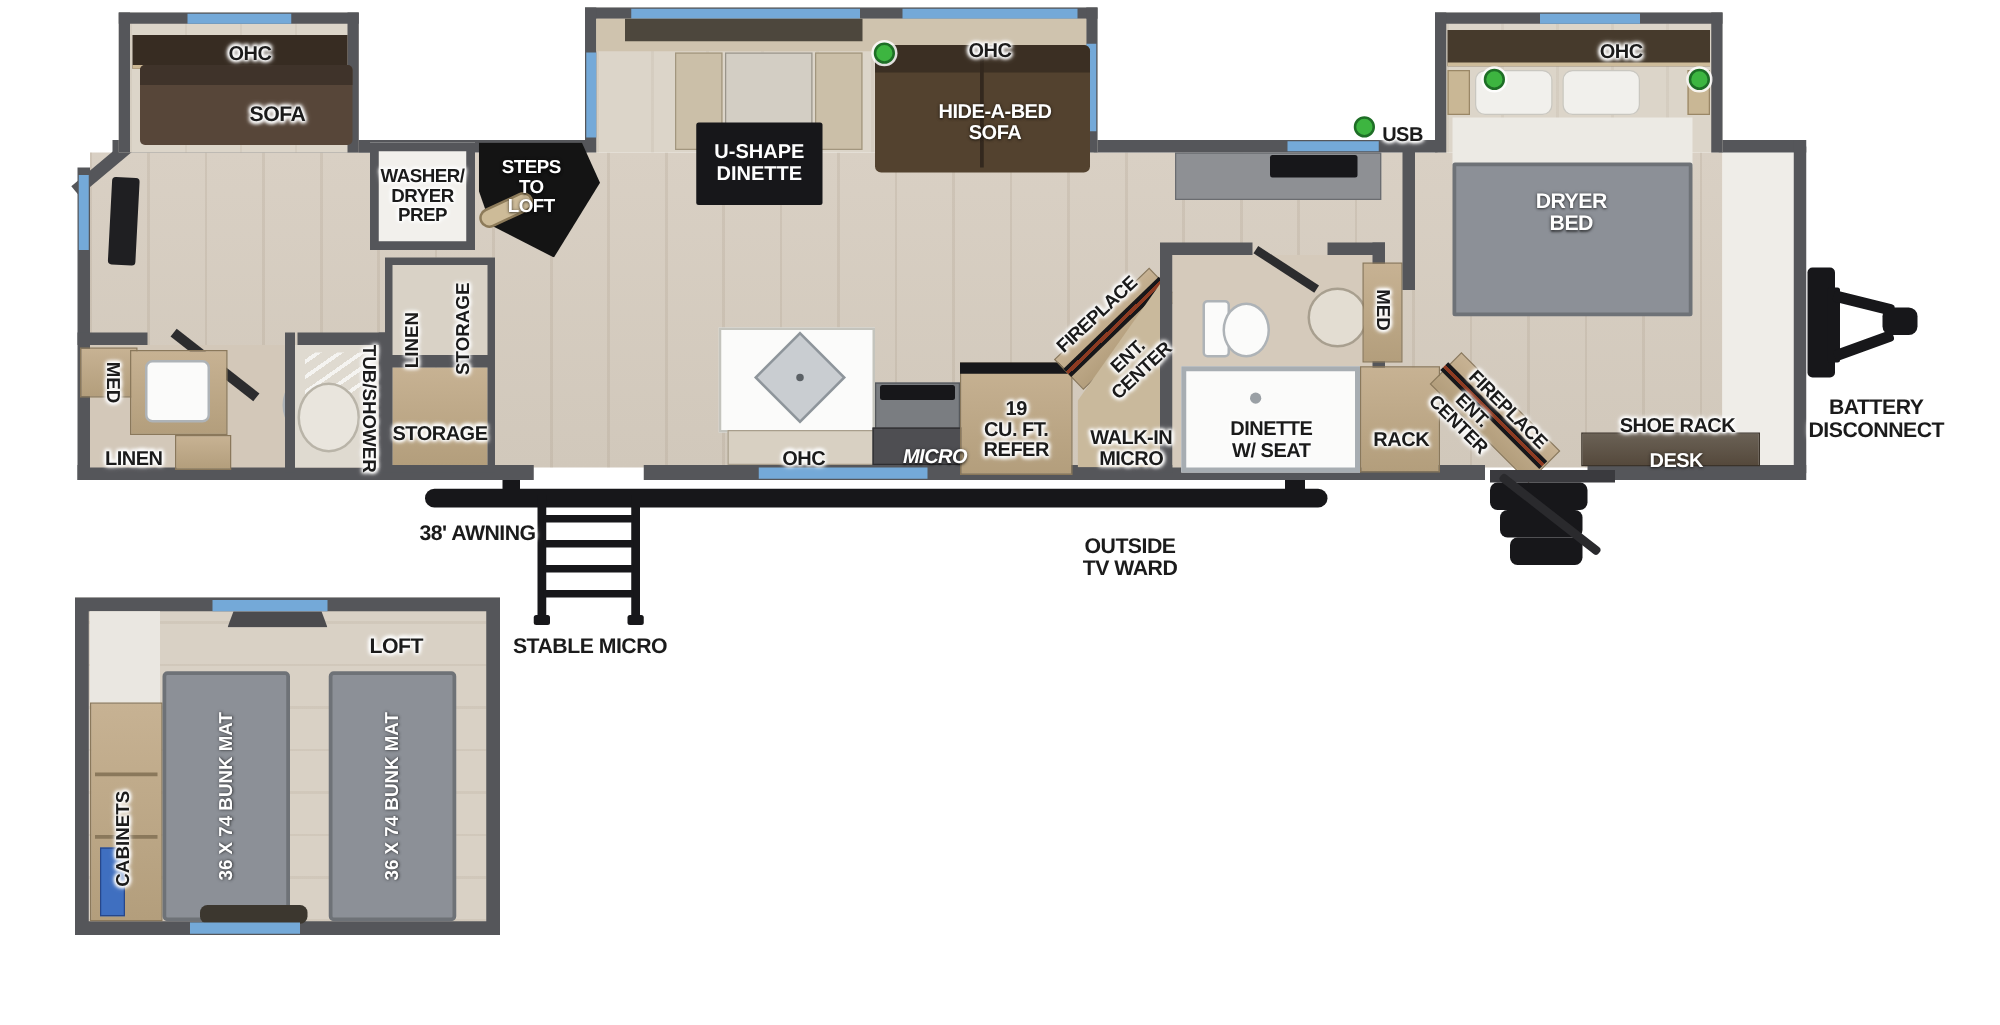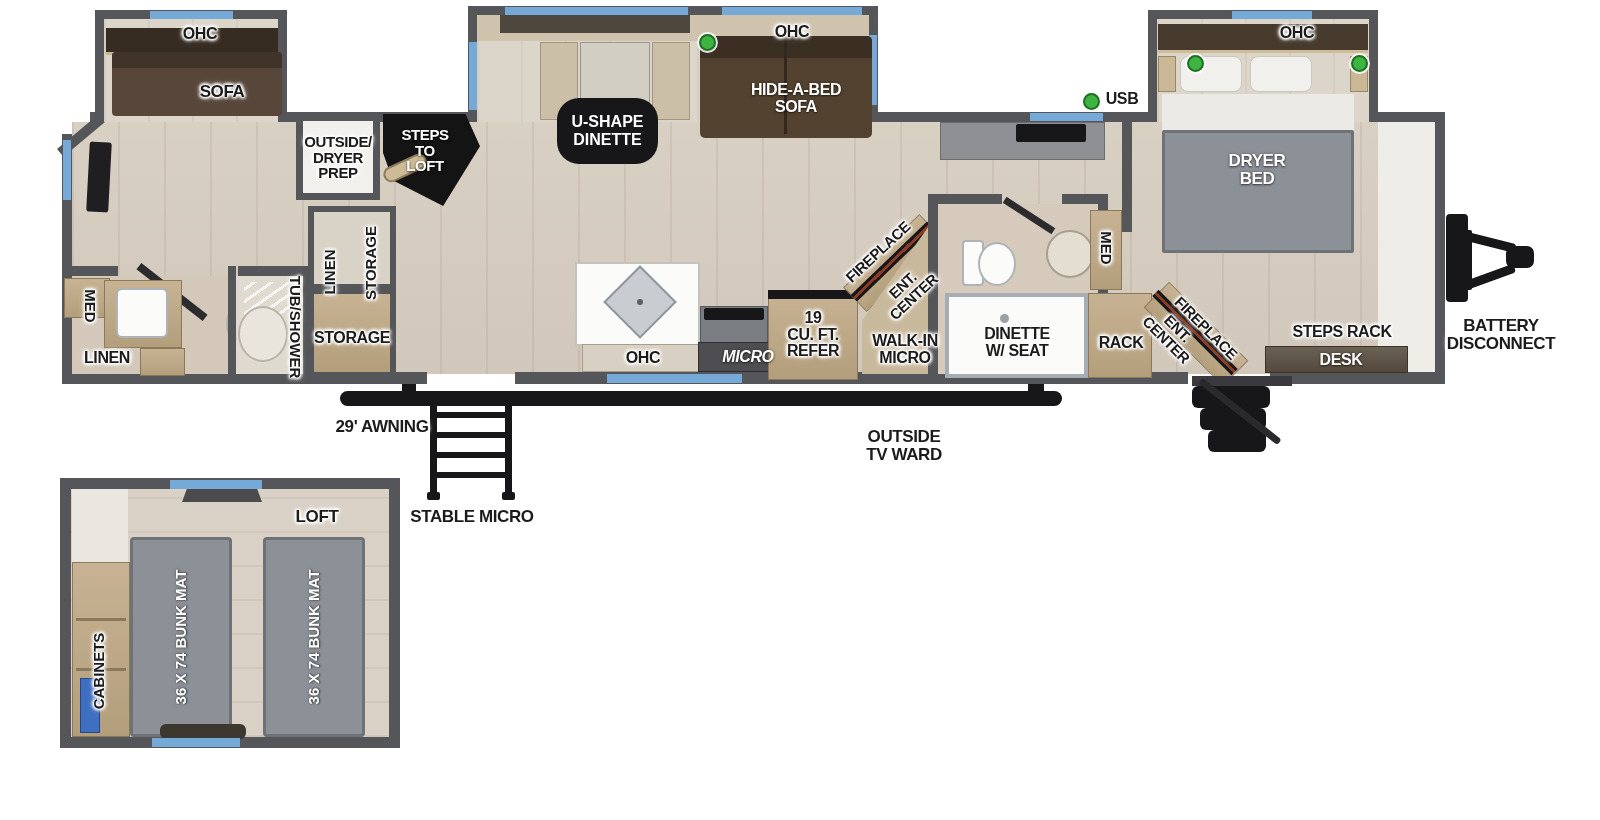--- a/index.html
+++ b/index.html
@@ -18,27 +18,27 @@
   .whitebox{position:absolute;background:#fbfbfa;border:2px solid #aeb3b7;box-sizing:border-box;}
   .slide{position:absolute;border:9px solid #55565a;border-bottom:none;box-sizing:border-box;background:
       repeating-linear-gradient(90deg, rgba(150,133,112,.10) 0 2px, rgba(0,0,0,0) 2px 44px), #dcd5c9;}
   .graymat{position:absolute;background:#8c9097;border:3px solid #6e7277;border-radius:4px;box-sizing:border-box;}
   .lbl{position:absolute;z-index:20;font:700 17px "Liberation Sans",sans-serif;color:#1b1b1b;
        text-align:center;line-height:1.04;letter-spacing:-0.4px;white-space:nowrap;
        transform:translate(-50%,-50%);
        text-shadow:0 0 2px #fff,0 0 4px #fff,0 0 6px #fff,1px 1px 3px #fff,-1px -1px 3px #fff,1px -1px 3px #fff,-1px 1px 3px #fff;}
   .pre{white-space:pre-line;}
   .sm{font-size:15px;}
-  .md{font-size:16px;}
+  .md{font-size:16px;margin-top:10px;}
   .wh{color:#fff;text-shadow:0 1px 2px rgba(0,0,0,.55),0 0 3px rgba(0,0,0,.35);}
   .v-cw{writing-mode:vertical-rl;letter-spacing:0;}
   .v-ccw{writing-mode:vertical-rl;letter-spacing:0;transform:translate(-50%,-50%) rotate(180deg);}
   .dot{position:absolute;width:13px;height:13px;border-radius:50%;background:#3db540;
        border:2px solid #1e6e26;box-shadow:0 0 0 2px rgba(255,255,255,.85);z-index:21;}
-  .pill{border-radius:22px;}
+  .pill{border-radius:2px;}
 </style>
 </head>
 <body>
 
 <div class="canvas">
 
   <div class="floor-main" style="left:72px;top:122px;width:1306px;height:252px;"></div>
   <div class="white-cap" style="left:1378px;top:122px;width:57px;height:252px;"></div>
 
   <div class="wall" style="left:90px;top:112px;width:210px;height:10px;"></div>
@@ -194,21 +194,21 @@
   <div class="black" style="left:160px;top:724px;width:86px;height:15px;border-radius:6px;background:#3c372f;"></div>
   <div class="blue" style="left:152px;top:738px;width:88px;height:9px;"></div>
 
   <div class="dot" style="left:699px;top:34px;"></div>
   <div class="dot" style="left:1187px;top:55px;"></div>
   <div class="dot" style="left:1351px;top:55px;"></div>
   <div class="dot" style="left:1083px;top:93px;"></div>
 
   <span class="lbl md" style="left:200px;top:34px;">OHC</span>
   <span class="lbl" style="left:222px;top:92px;">SOFA</span>
-  <span class="lbl sm pre" style="left:338px;top:157px;">OUTSIDE/
+  <span class="lbl sm pre" style="left:338px;top:157px;">WASHER/
 DRYER
 PREP</span>
   <span class="lbl sm pre wh" style="left:425px;top:150px;">STEPS
 TO
 LOFT</span>
   <span class="lbl sm v-ccw" style="left:330px;top:272px;">LINEN</span>
   <span class="lbl sm v-ccw" style="left:371px;top:263px;">STORAGE</span>
   <span class="lbl md" style="left:352px;top:338px;">STORAGE</span>
 
   <span class="lbl sm v-cw" style="left:90px;top:306px;">MED</span>
@@ -235,26 +235,26 @@
   <span class="lbl sm v-cw" style="left:1106px;top:248px;">MED</span>
 
   <span class="lbl md" style="left:1121px;top:343px;">RACK</span>
   <span class="lbl sm pre" style="left:1172px;top:334px;transform:translate(-50%,-50%) rotate(45deg);">ENT.
 CENTER</span>
   <span class="lbl sm" style="left:1206px;top:328px;transform:translate(-50%,-50%) rotate(45deg);">FIREPLACE</span>
   <span class="lbl md" style="left:1122px;top:99px;">USB</span>
   <span class="lbl md" style="left:1297px;top:33px;">OHC</span>
   <span class="lbl pre wh" style="left:1257px;top:170px;">DRYER
 BED</span>
-  <span class="lbl md" style="left:1342px;top:332px;">STEPS RACK</span>
+  <span class="lbl md" style="left:1342px;top:332px;">SHOE RACK</span>
   <span class="lbl md wh" style="left:1341px;top:360px;">DESK</span>
 
   <span class="lbl pre" style="left:1501px;top:335px;">BATTERY
 DISCONNECT</span>
-  <span class="lbl" style="left:382px;top:427px;">29' AWNING</span>
+  <span class="lbl" style="left:382px;top:427px;">38' AWNING</span>
   <span class="lbl pre" style="left:904px;top:446px;">OUTSIDE
 TV WARD</span>
   <span class="lbl" style="left:472px;top:517px;">STABLE MICRO</span>
 
   <span class="lbl" style="left:317px;top:517px;">LOFT</span>
   <span class="lbl sm v-ccw" style="left:99px;top:671px;">CABINETS</span>
   <span class="lbl sm v-ccw wh" style="left:181px;top:637px;">36 X 74 BUNK MAT</span>
   <span class="lbl sm v-ccw wh" style="left:314px;top:637px;">36 X 74 BUNK MAT</span>
 
 </div>

